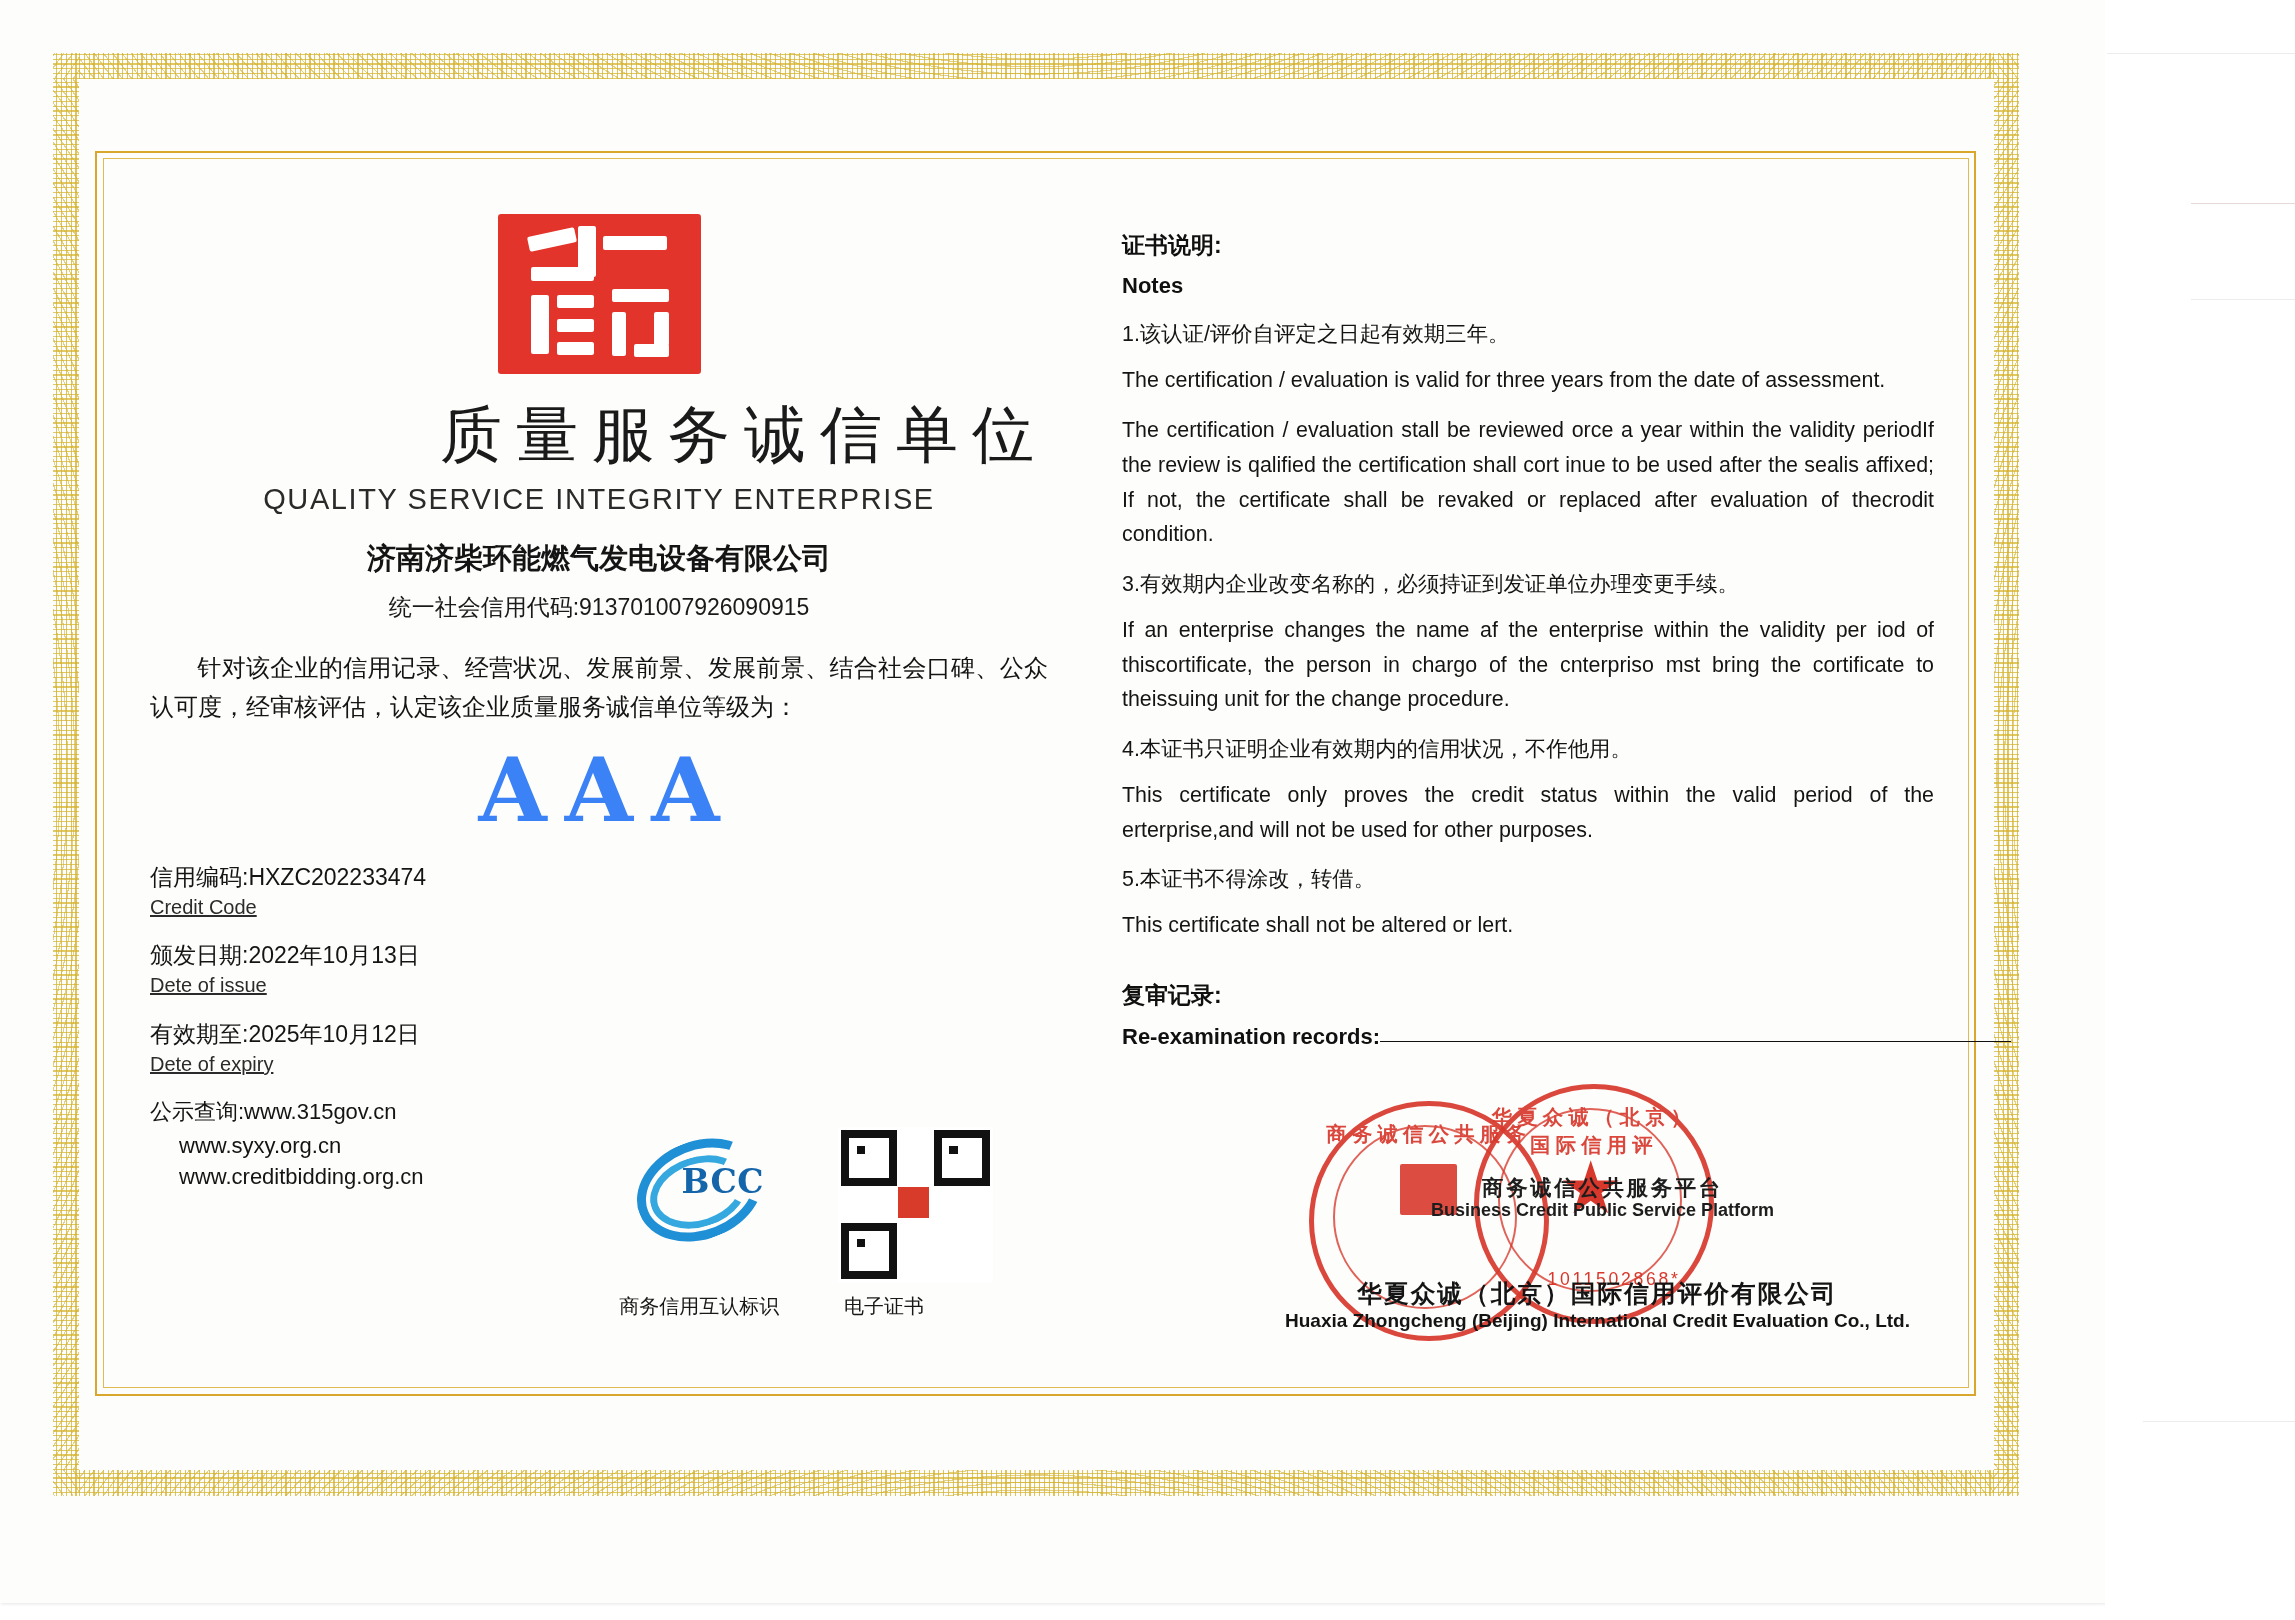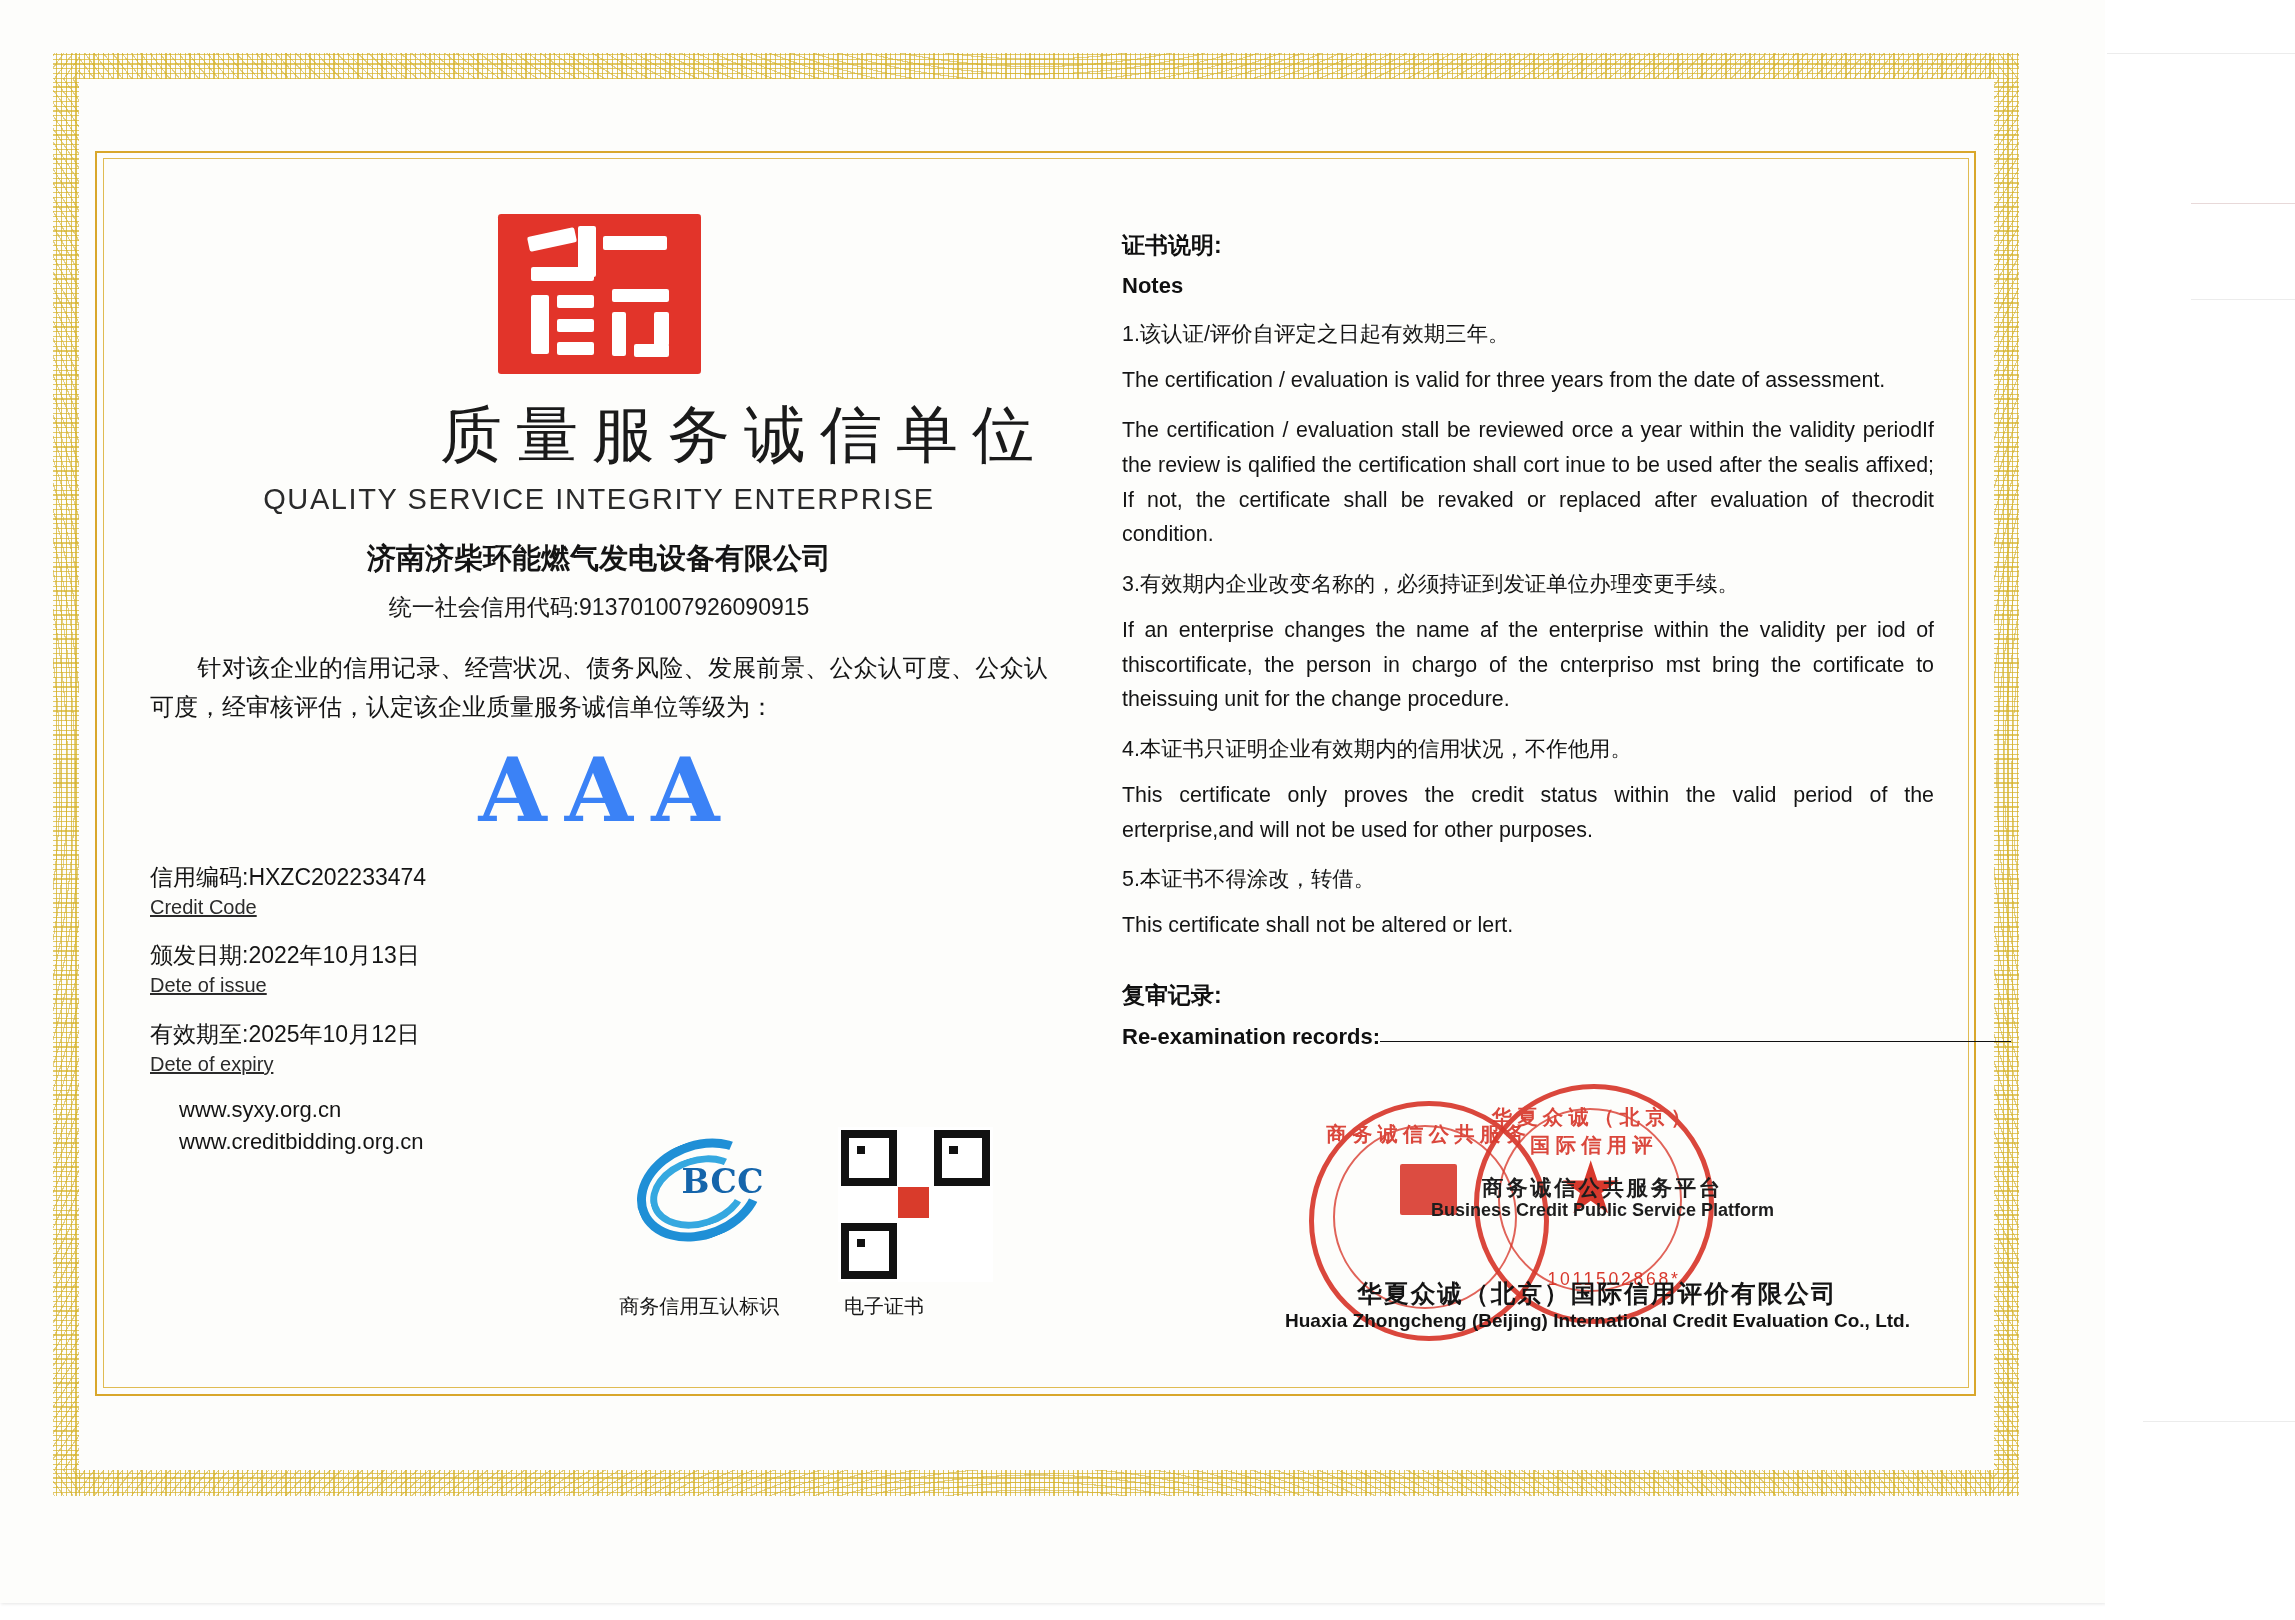--- a/index.html
+++ b/index.html
@@ -447,38 +447,39 @@
       <div class="seal-glyph sg10"></div>
       <div class="seal-glyph sg11"></div>
       <div class="seal-glyph sg12"></div>
     </div>
 
     <div id="title-cn">质量服务诚信单位</div>
     <div id="title-en">QUALITY SERVICE INTEGRITY ENTERPRISE</div>
     <div id="company-name">济南济柴环能燃气发电设备有限公司</div>
     <div id="credit-id">统一社会信用代码:913701007926090915</div>
 
-    <div id="statement"><span class="ind"></span><span>针对该企业的信用记录、经营状况、债务风险、发展前景、公众认可度、公众认可度，经审核评估，认定该企业质量服务诚信单位等级为：</span></div>
+    <div id="statement"><span class="ind"></span><span>针对该企业的信用记录、经营状况、发展前景、发展前景、结合社会口碑、公众认可度，经审核评估，认定该企业质量服务诚信单位等级为：</span></div>
 
     <div id="grade">AAA</div>
 
     <div class="meta-block">
       <div class="meta-cn">信用编码:HXZC202233474</div>
       <div class="meta-en">Credit Code</div>
     </div>
     <div class="meta-block">
       <div class="meta-cn">颁发日期:2022年10月13日</div>
       <div class="meta-en">Dete of issue</div>
     </div>
     <div class="meta-block">
       <div class="meta-cn">有效期至:2025年10月12日</div>
       <div class="meta-en">Dete of expiry</div>
     </div>
 
     <div>
+      <div class="meta-url">公示查询:www.315gov.cn</div>
       <div class="meta-url indent">www.syxy.org.cn</div>
       <div class="meta-url indent">www.creditbidding.org.cn</div>
     </div>
   </div>
 
   <div id="marks-row">
     <div id="bcc-logo">
       <div id="bcc-arc-outer"></div>
       <div id="bcc-arc-inner"></div>
       <div id="bcc-text">BCC</div>

